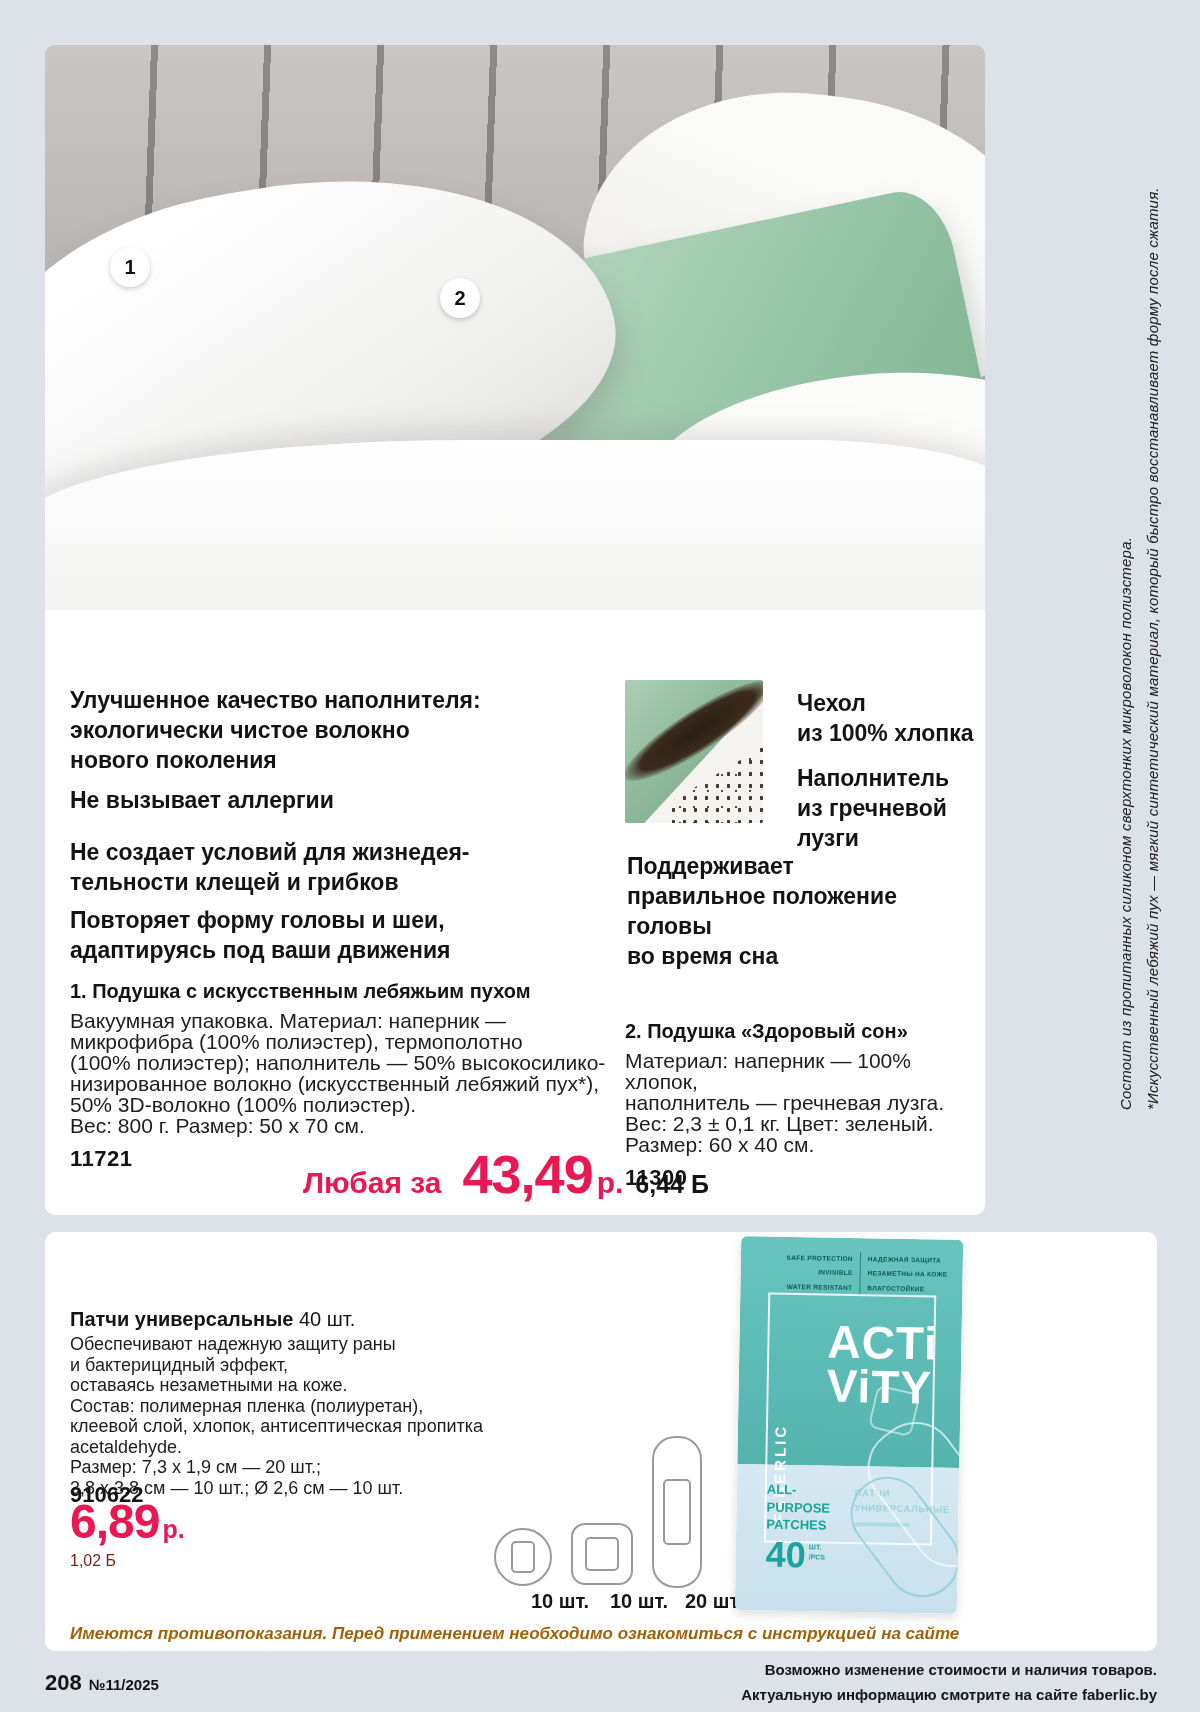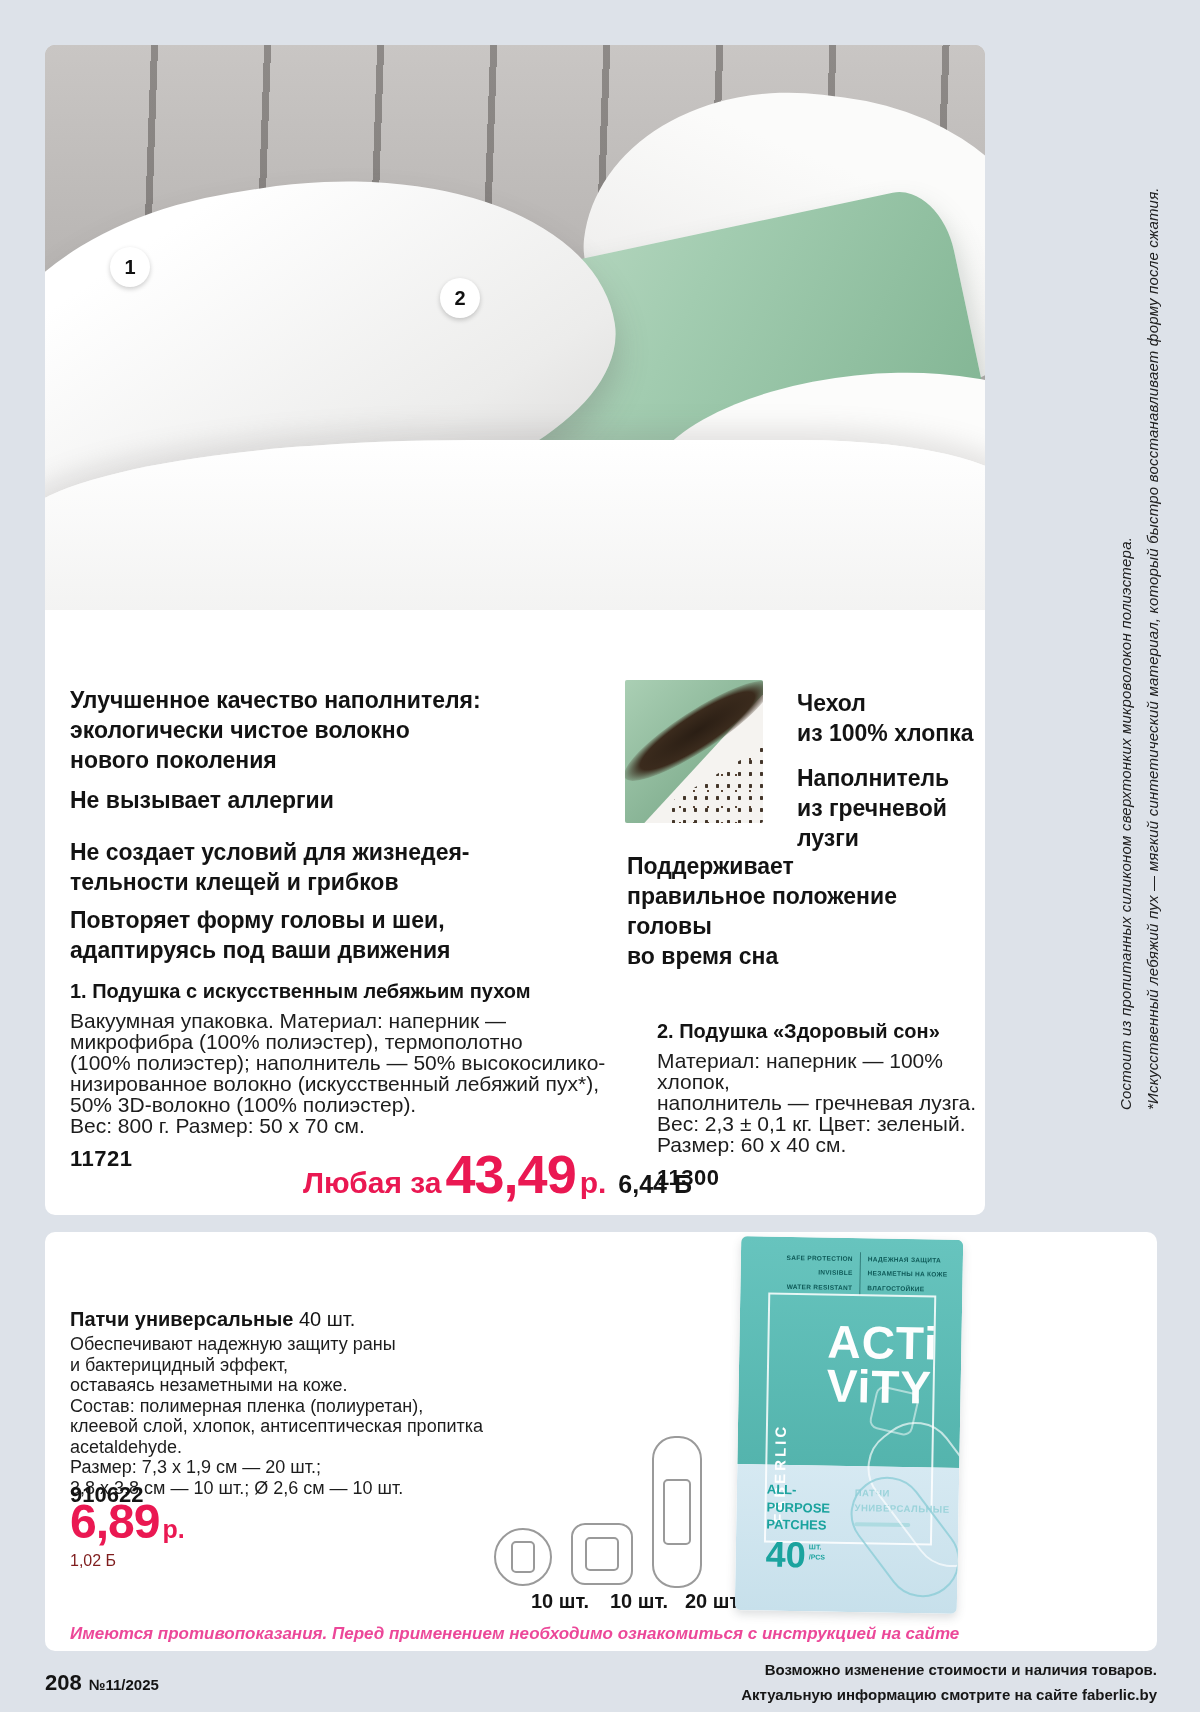--- a/index.html
+++ b/index.html
@@ -54,27 +54,27 @@
   .inset-seeds{position:absolute;right:-4px;bottom:-4px;width:72%;height:58%;opacity:.92;
     background-image:radial-gradient(circle 2px,#35261a 90%,transparent 91%),
                      radial-gradient(circle 1.6px,#4a3523 90%,transparent 91%);
     background-size:11px 12px,14px 16px;background-position:0 0,5px 7px;
     clip-path:polygon(0 72%,100% 0,100% 100%,0 100%);}
 
   .callout{position:absolute;font-weight:bold;font-size:23px;line-height:30px;color:#131313;}
   .c-cover{left:752px;top:643px;} .c-filler{left:752px;top:718px;} .c-support{left:582px;top:806px;}
 
   .prod{position:absolute;}
-  .p1{left:25px;top:935px;width:545px;} .p2{left:580px;top:975px;width:355px;margin-left:32px;}
+  .p1{left:25px;top:935px;width:545px;} .p2{left:580px;top:975px;width:355px;}
   .prod h3{margin:0 0 7px 0;font-size:20px;font-weight:bold;color:#131313;}
   .prod p{margin:0;font-size:21px;line-height:21px;color:#1d1d1d;}
   .code{margin-top:10px;font-size:22px;font-weight:bold;letter-spacing:.5px;color:#131313;}
 
   .price-row{position:absolute;left:258px;top:1098px;display:flex;align-items:baseline;}
-  .pp{font-size:30px;font-weight:bold;color:#ea1852;margin-right:4px;}
+  .pp{font-size:30px;font-weight:bold;color:#ea1852;margin-right:21px;}
   .pa{font-size:54px;font-weight:bold;color:#ea1852;letter-spacing:-1px;}
   .pc{font-size:30px;font-weight:bold;color:#ea1852;margin-left:4px;}
   .pb{font-size:25px;font-weight:bold;color:#141414;margin-left:12px;}
 
   
   #card-patches{left:45px;top:1232px;width:1112px;height:419px;}
   .patch-title{position:absolute;left:25px;top:56px;font-size:20px;}
   .pt-bold{font-weight:bold;} .pt-qty{font-weight:normal;}
   .patch-desc{position:absolute;left:25px;top:84px;width:430px;font-size:18px;line-height:20.5px;color:#1d1d1d;}
   .patch-code{position:absolute;left:25px;top:250px;font-size:22px;font-weight:bold;}
@@ -117,21 +117,21 @@
   .pkg-tinybar{position:absolute;left:118px;top:284px;width:56px;height:4px;background:#aedbe1;border-radius:2px;}
   .pkg-count{position:absolute;left:30px;top:300px;display:flex;align-items:flex-start;}
   .pkg-count .n{font-size:36px;font-weight:bold;color:#1ba39e;line-height:1;}
   .pkg-count .u{font-size:7px;font-weight:bold;color:#1ba39e;line-height:1.4;margin-left:3px;margin-top:5px;}
   .pkg-deco{position:absolute;border-radius:40px;}
   .d1{right:-20px;top:178px;width:86px;height:150px;border:2px solid rgba(255,255,255,.65);transform:rotate(-38deg);}
   .d2{right:16px;top:232px;width:70px;height:128px;border:2px solid rgba(140,205,215,.8);transform:rotate(-38deg);}
   .d3{right:44px;top:150px;width:40px;height:40px;border:2px solid rgba(255,255,255,.5);border-radius:9px;transform:rotate(12deg);}
 
   .disclaimer{position:absolute;left:25px;top:392px;font-style:italic;font-weight:bold;
-    font-size:17px;color:#ec4899;}
+    font-size:17px;color:#a16207;}
 
   
   .footer{position:absolute;left:45px;top:1658px;width:1112px;display:flex;
     justify-content:space-between;align-items:center;}
   .pageno{display:flex;align-items:baseline;}
   .pn{font-size:22px;font-weight:bold;}
   .iss{font-size:15px;font-weight:bold;margin-left:7px;}
   .fnotes{text-align:right;font-size:15px;font-weight:bold;line-height:1.65;color:#161616;}
 </style>
 </head>

